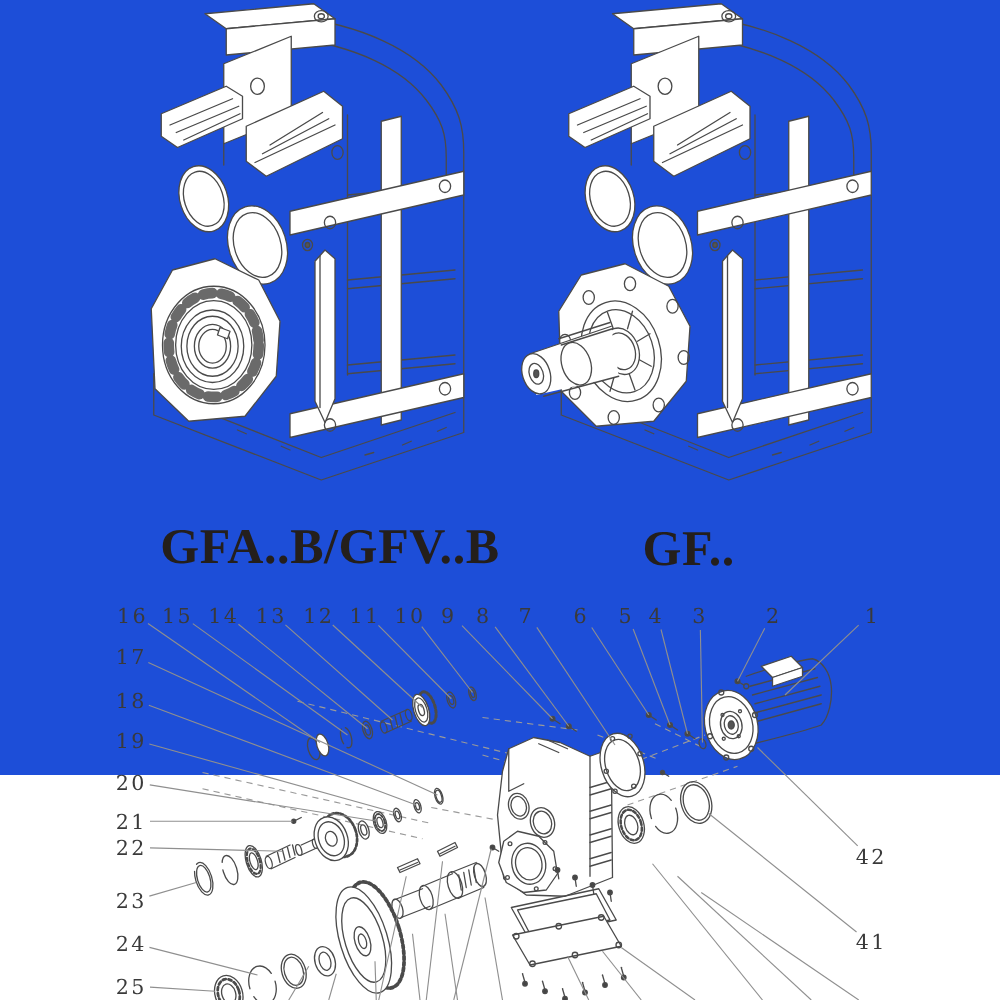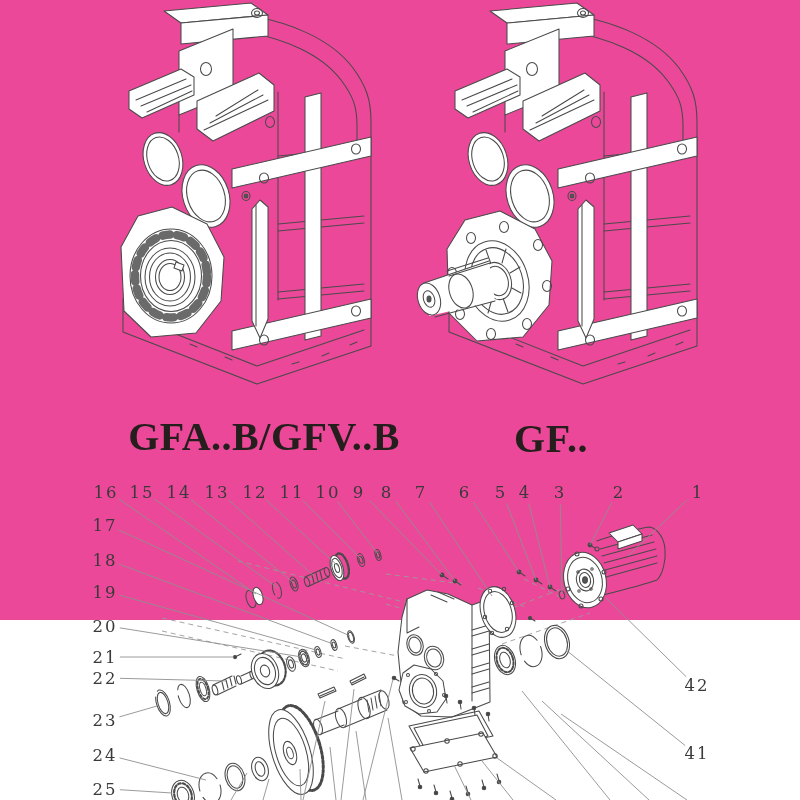--- a/index.html
+++ b/index.html
@@ -1,17 +1,17 @@
 <!DOCTYPE html>
 <html><head>
 <meta charset="utf-8">
 <style>
   html,body{margin:0;padding:0;background:#ffffff;}
   body{width:800px;height:800px;overflow:hidden;font-family:"Liberation Sans",sans-serif;}
-  #stage{width:800px;height:620px;position:relative;background:#ec4899;}
+  #stage{width:800px;height:620px;position:relative;background:#1d4ed8;}
   svg{display:block;}
   .fig-label{font-family:"Liberation Serif",serif;font-weight:bold;font-size:40px;fill:#241f1c;letter-spacing:0.5px;}
   .callout-num{font-family:"DejaVu Serif",serif;font-size:16.5px;fill:#3a3a3a;letter-spacing:2px;}
   .leader{stroke:#8f8f8f;stroke-width:0.9;fill:none;}
   .dashed{stroke:#9a9a9a;stroke-width:0.9;fill:none;stroke-dasharray:5 4;}
   .ln{stroke:#4a4a4a;stroke-width:1.05;fill:none;stroke-linejoin:round;stroke-linecap:round;}
   .wf{fill:#ffffff;}
 </style>
 </head>
 <body>

